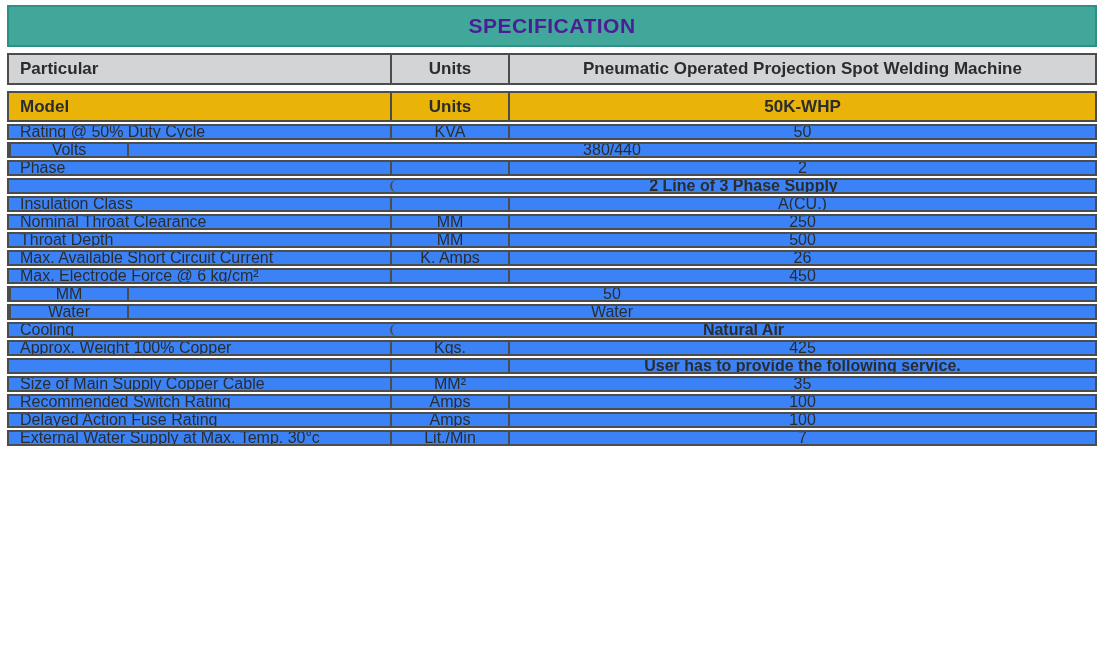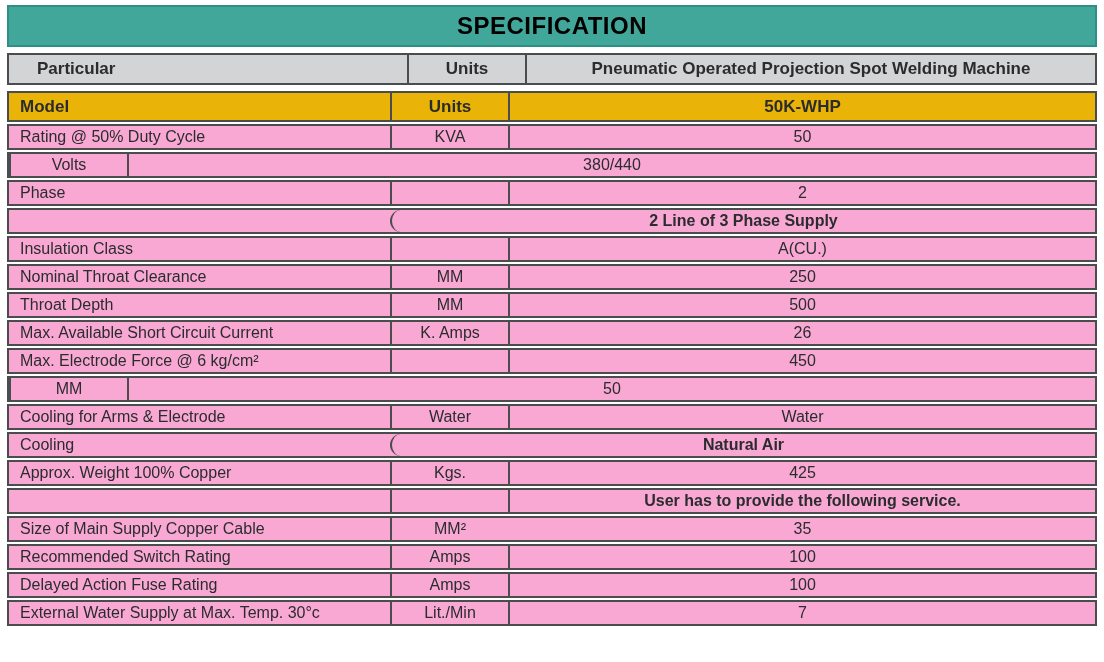--- a/index.html
+++ b/index.html
@@ -23,42 +23,41 @@
     height: 42px;
     box-sizing: border-box;
     background: #42a79b;
     border: 2px solid #2f8f84;
     display: flex;
     align-items: center;
     justify-content: center;
     margin-bottom: 6px;
   }
   .banner-title {
-    color: #000000;
+    color: #4c1d95;
     font-weight: bold;
-    font-size: 24px;
+    font-size: 21px;
     letter-spacing: 0.5px;
   }
   
   .row {
     display: flex;
     box-sizing: border-box;
-    height: 26px;
-    background: #f9a8d4;
+    height: 16px;
+    background: #3b82f6;
     border: 2px solid #4b4c4e;
     margin-bottom: 2px;
     font-size: 16px;
   }
   .row.header-row {
     height: 32px;
     background: #d2d4d5;
     font-weight: bold;
     font-size: 17px;
     margin-bottom: 6px;
-    padding-left: 17px;
   }
   .row.model-row {
     height: 31px;
     background: #eab308;
     font-weight: bold;
     font-size: 17px;
   }
   
   .c1 {
     width: 381px;
@@ -168,21 +167,20 @@
       <div class="row">
         <div class="c1">Max. Electrode Force @ 6 kg/cm²</div>
         <div class="c2"></div>
         <div class="c3">450</div>
       </div>
       <div class="row">
         <div class="c2">MM</div>
         <div class="c3">50</div>
       </div>
       <div class="row">
-        <div class="c1">Cooling for Arms &amp; Electrode</div>
         <div class="c2">Water</div>
         <div class="c3">Water</div>
       </div>
       <div class="row">
         <div class="c1">Cooling</div>
         <div class="cspan bold">Natural Air</div>
       </div>
       <div class="row">
         <div class="c1">Approx. Weight 100% Copper</div>
         <div class="c2">Kgs.</div>

